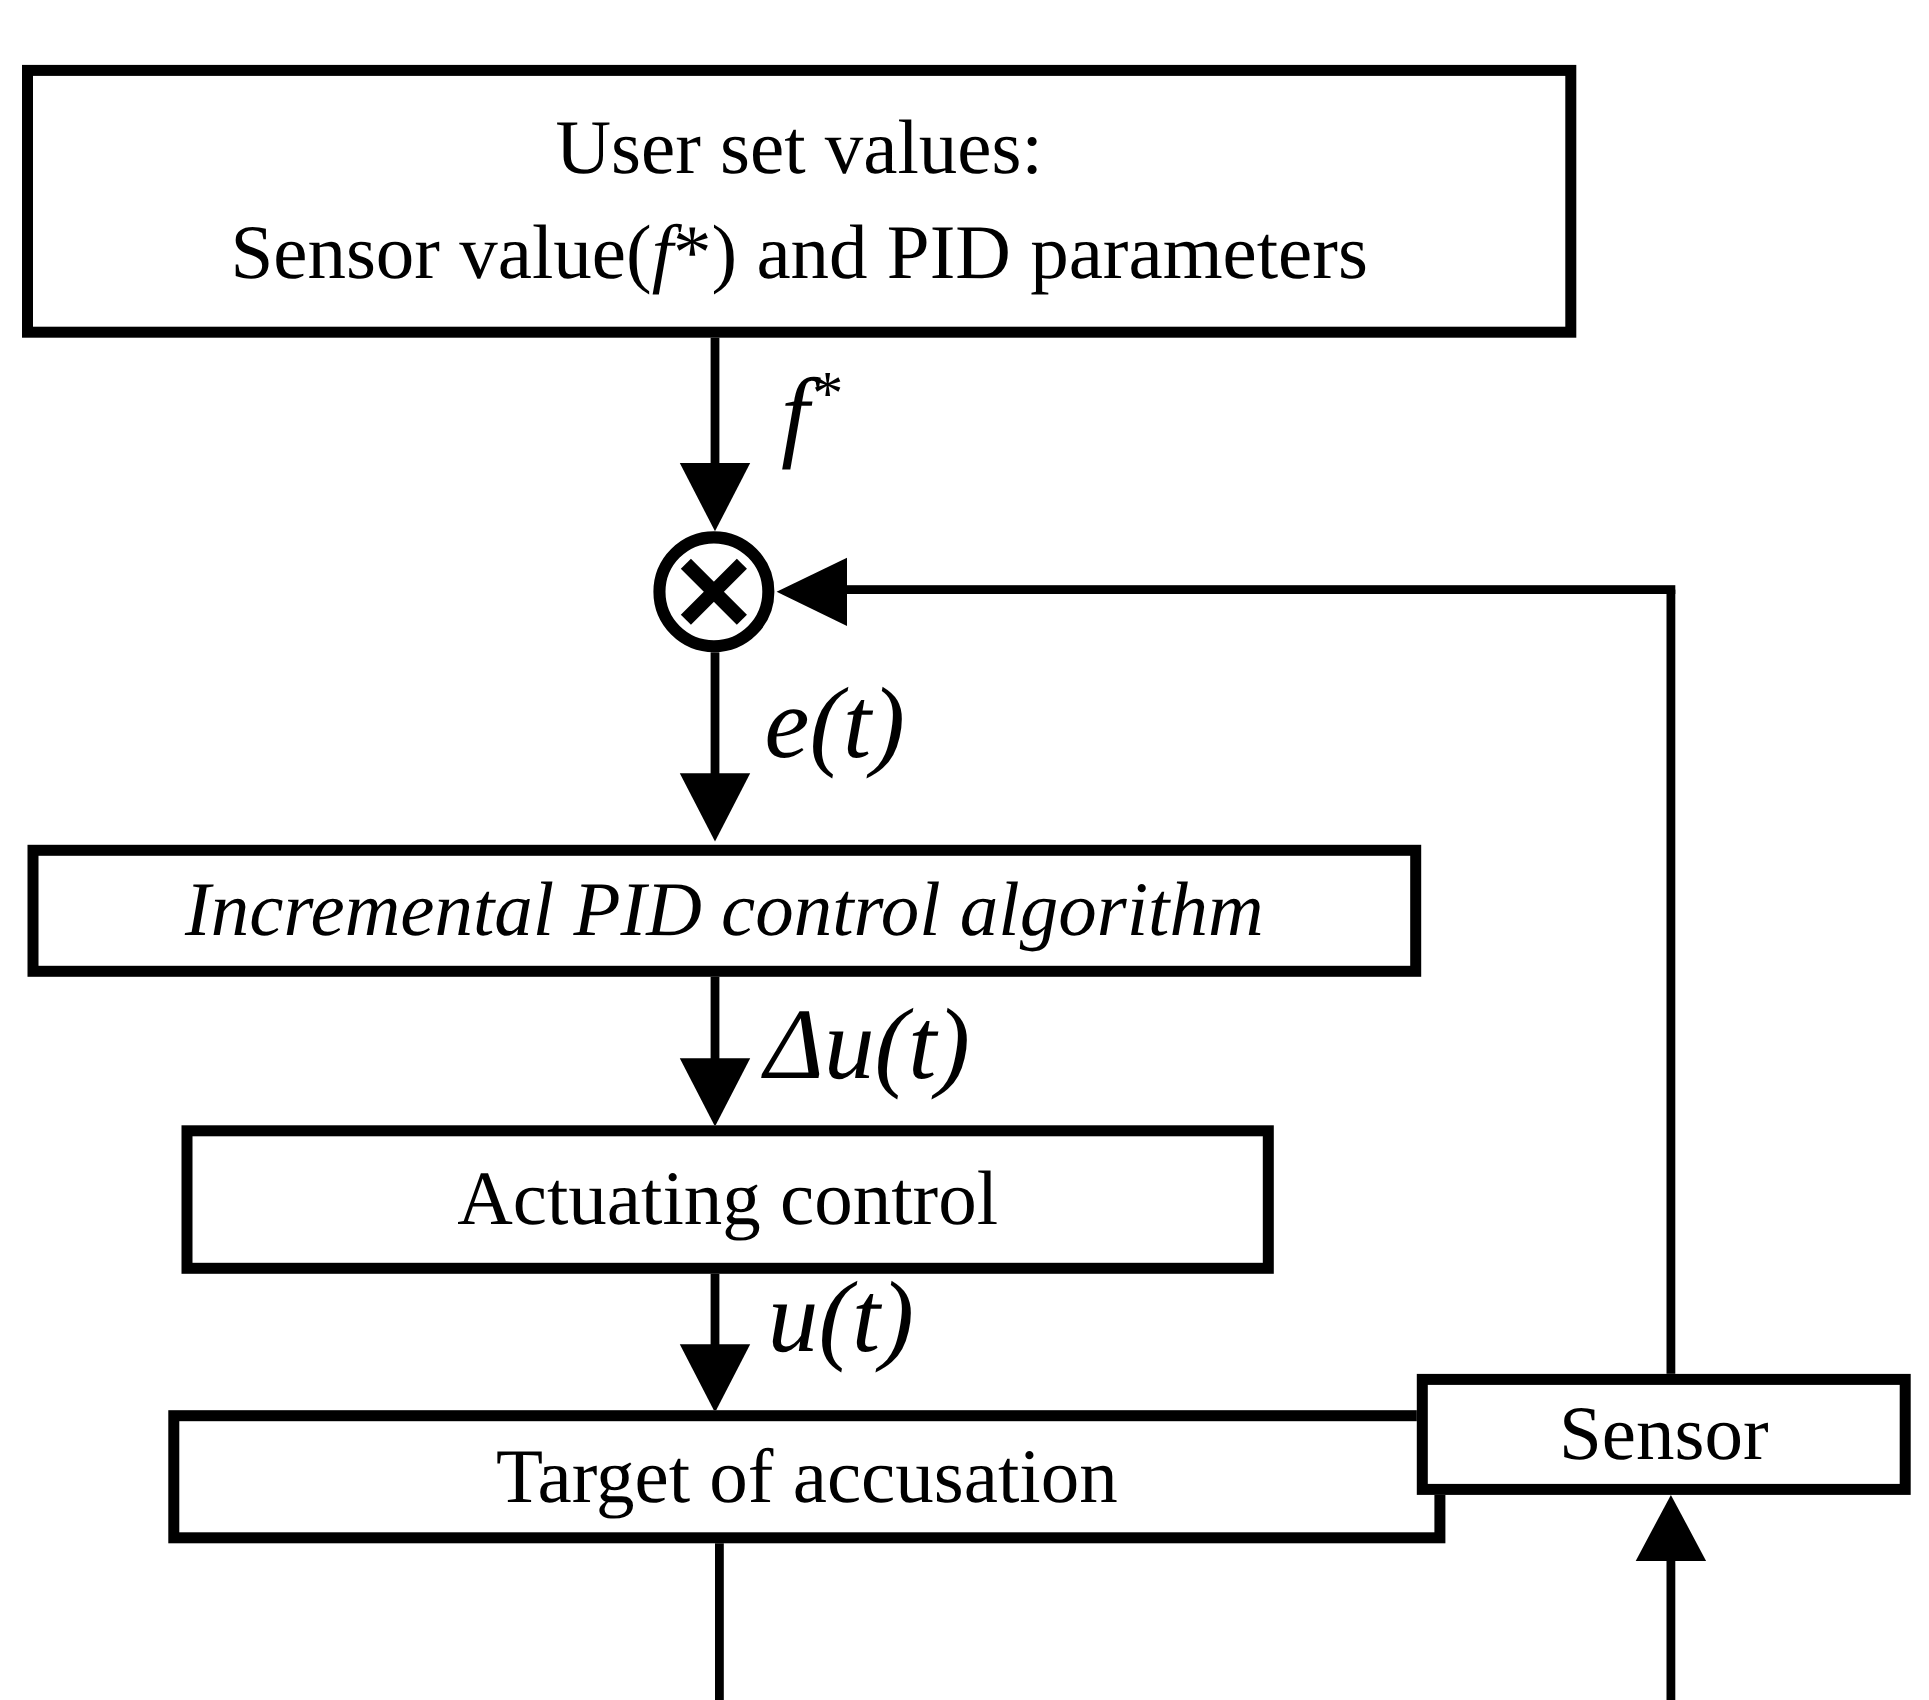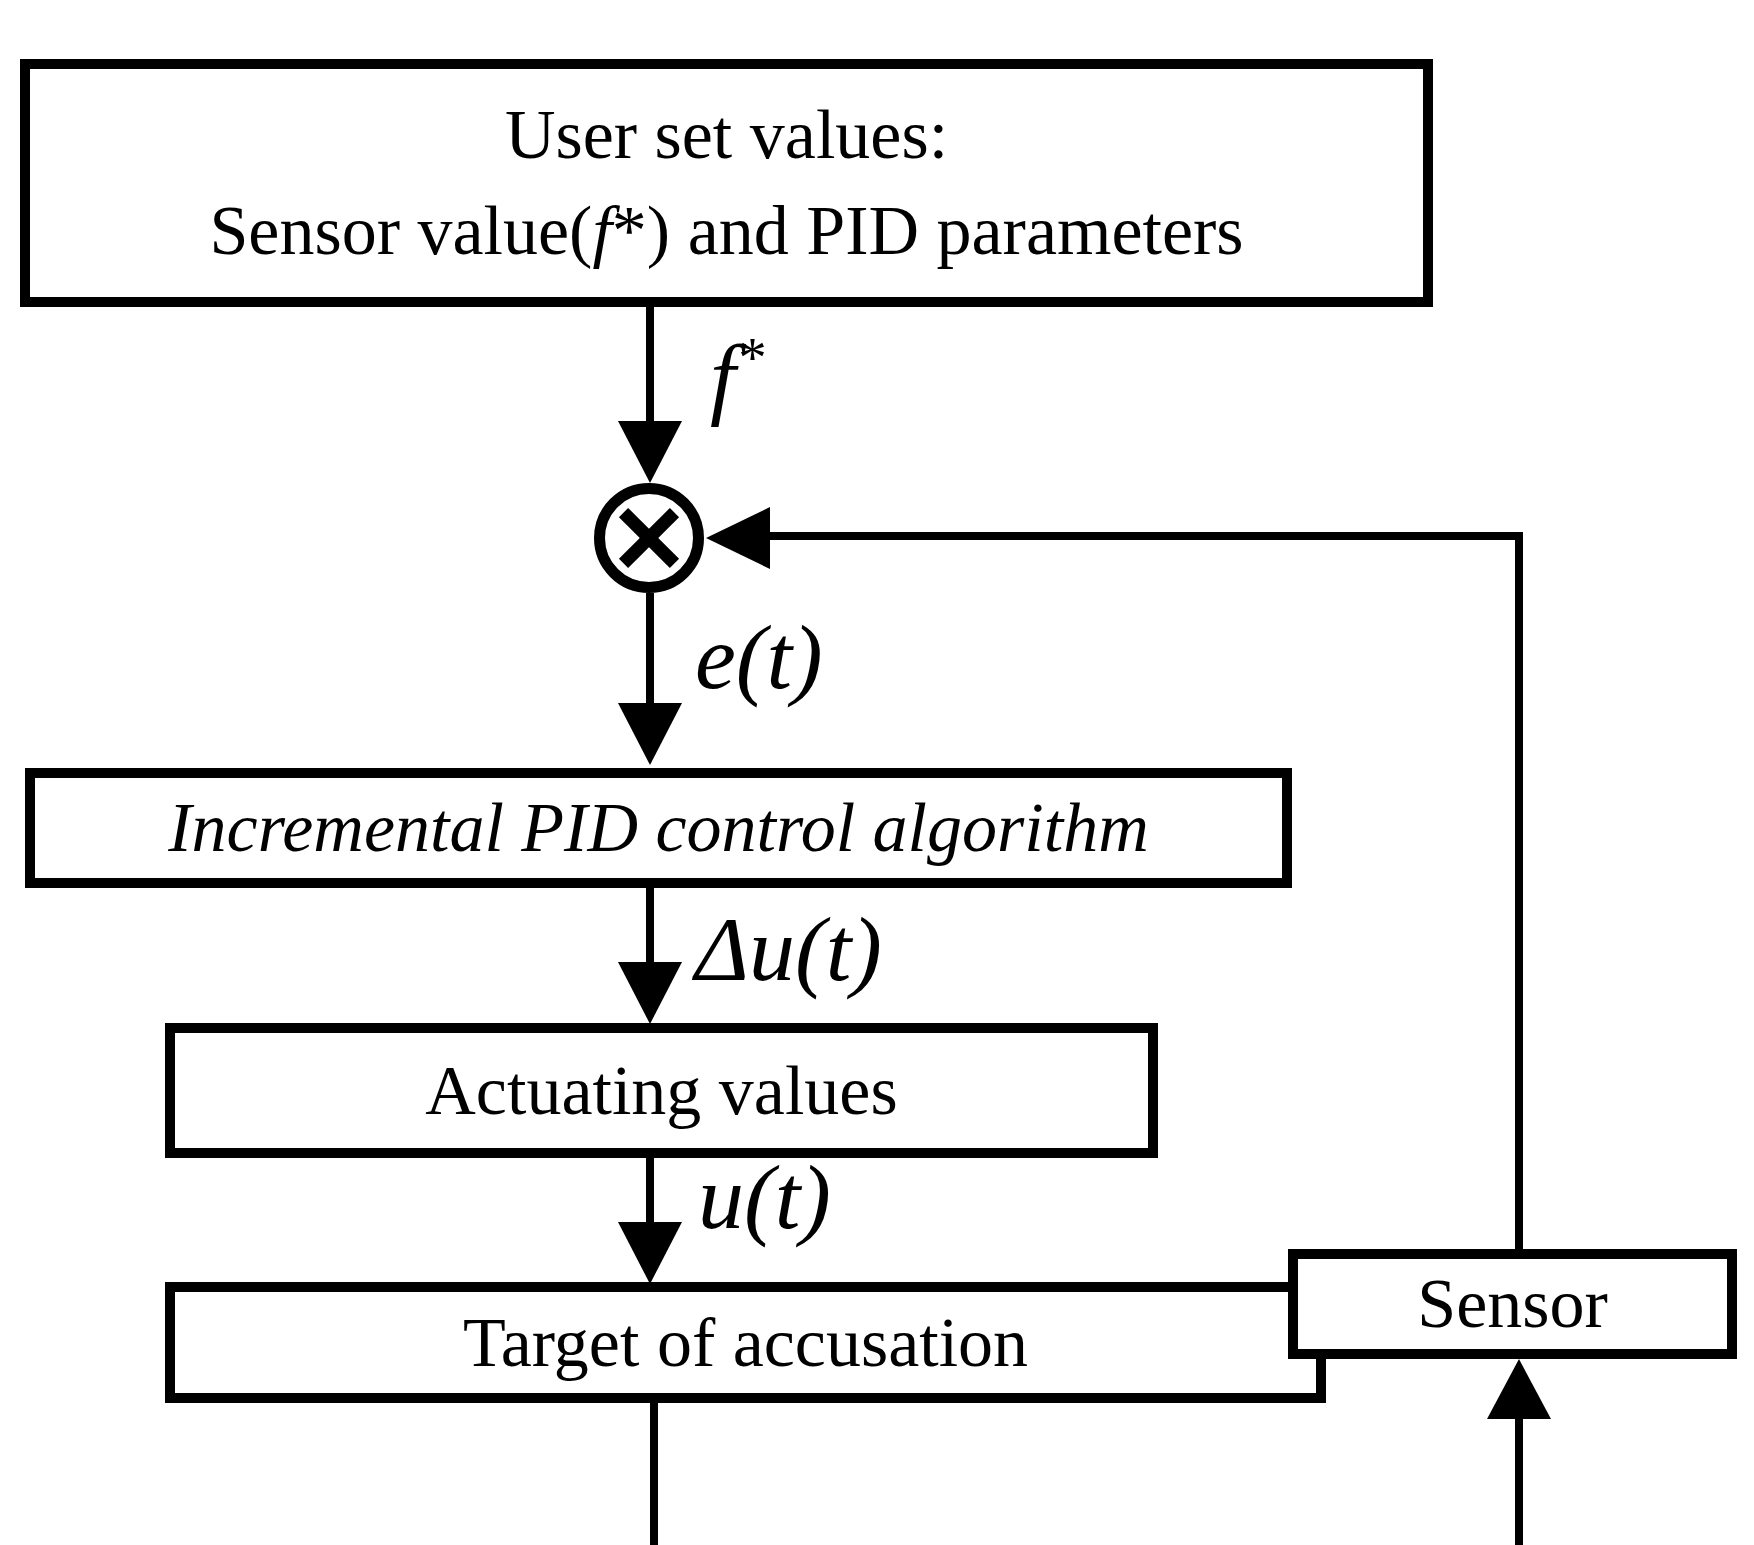--- a/index.html
+++ b/index.html
@@ -55,21 +55,21 @@
     width: 72px; height: 13px;
     background: #000000;
   }
   .junction .bar.a { transform: translate(-50%,-50%) rotate(45deg); }
   .junction .bar.b { transform: translate(-50%,-50%) rotate(-45deg); }
 
   
   #box-user   { left: 20px;   top: 18px;   width: 1413px; height: 248px; }
   #box-pid    { left: 25px;   top: 727px;  width: 1267px; height: 120px; font-style: italic; }
   #box-act    { left: 165px;  top: 982px;  width: 993px;  height: 135px; }
-  #box-target { left: 165px;  top: 1241px; width: 1161px;  height: 121px; }
+  #box-target { left: 153px;  top: 1241px; width: 1161px;  height: 121px; }
   #box-sensor { left: 1288px; top: 1208px; width: 449px;  height: 110px; }
 
   
   #stem-setpoint { left: 646px; top: 266px;  width: 8px;  height: 116px; }
   #ah-setpoint   { left: 618px; top: 380px; }
   #stem-error    { left: 646px; top: 552px;  width: 8px;  height: 112px; }
   #ah-error      { left: 618px; top: 662px; }
   #stem-du       { left: 646px; top: 847px;  width: 8px;  height: 77px; }
   #ah-du         { left: 618px; top: 921px; }
   #stem-u        { left: 646px; top: 1117px; width: 8px;  height: 68px; }
@@ -121,21 +121,21 @@
 
   <div class="box" id="box-pid">
     <div>Incremental PID control algorithm</div>
   </div>
 
   <div class="vline" id="stem-du"></div>
   <div class="arrow down" id="ah-du"></div>
   <div class="mathlabel" id="label-du">Δu(t)</div>
 
   <div class="box" id="box-act">
-    <div>Actuating values</div>
+    <div>Actuating control</div>
   </div>
 
   <div class="vline" id="stem-u"></div>
   <div class="arrow down" id="ah-u"></div>
   <div class="mathlabel" id="label-u">u(t)</div>
 
   <div class="box" id="box-target">
     <div>Target of accusation</div>
   </div>
 

